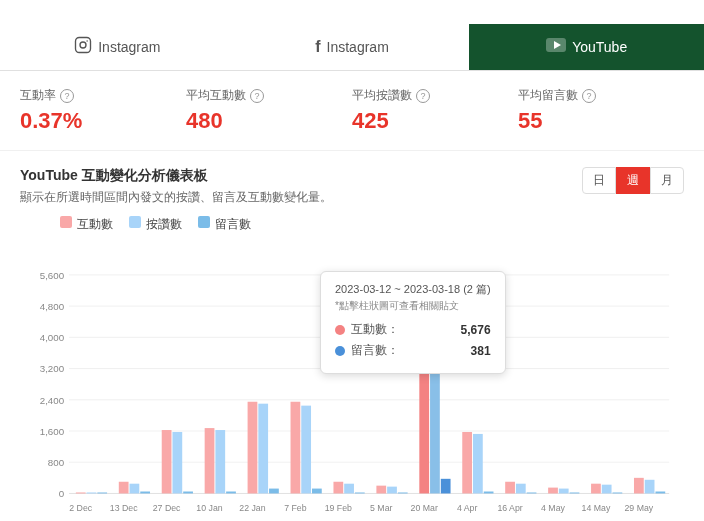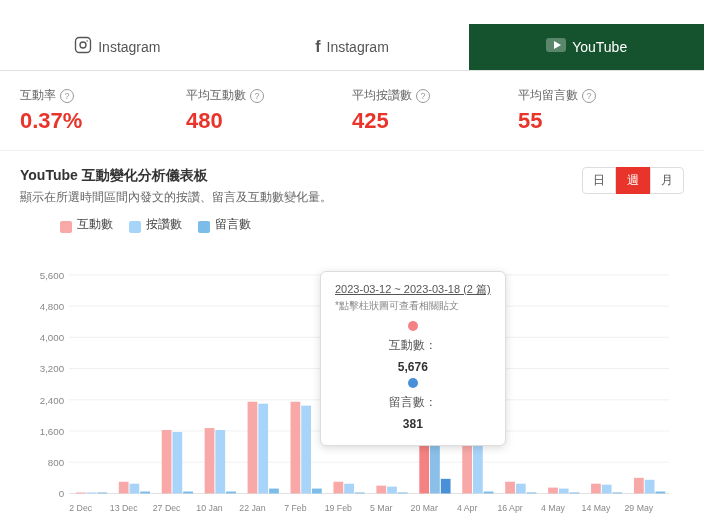--- a/index.html
+++ b/index.html
@@ -109,21 +109,21 @@
     .period-btn:last-child { border-radius: 0 4px 4px 0; }
 
     
     .legend {
       display: flex;
       gap: 16px;
       margin: 0 0 8px 40px;
     }
     .legend-item {
       display: flex;
-      align-items: flex-end;
+      align-items: flex-start;
       gap: 5px;
       font-size: 12px;
       color: #444;
     }
     .legend-dot {
       width: 12px;
       height: 12px;
       border-radius: 2px;
     }
 
@@ -155,33 +155,31 @@
       pointer-events: none;
       z-index: 10;
       top: 30px;
       left: 290px;
       min-width: 180px;
     }
     .tooltip-title {
       font-size: 11px;
       color: #555;
       margin-bottom: 2px;
-      text-decoration: underline;
     }
     .tooltip-sub {
       font-size: 10px;
       color: #888;
       margin-bottom: 8px;
     }
     .tooltip-row {
       display: flex;
       align-items: center;
       gap: 6px;
       margin-bottom: 4px;
-      flex-direction: column;
     }
     .tooltip-dot {
       width: 10px;
       height: 10px;
       border-radius: 50%;
     }
     .tooltip-key {
       color: #555;
       flex: 1;
     }

